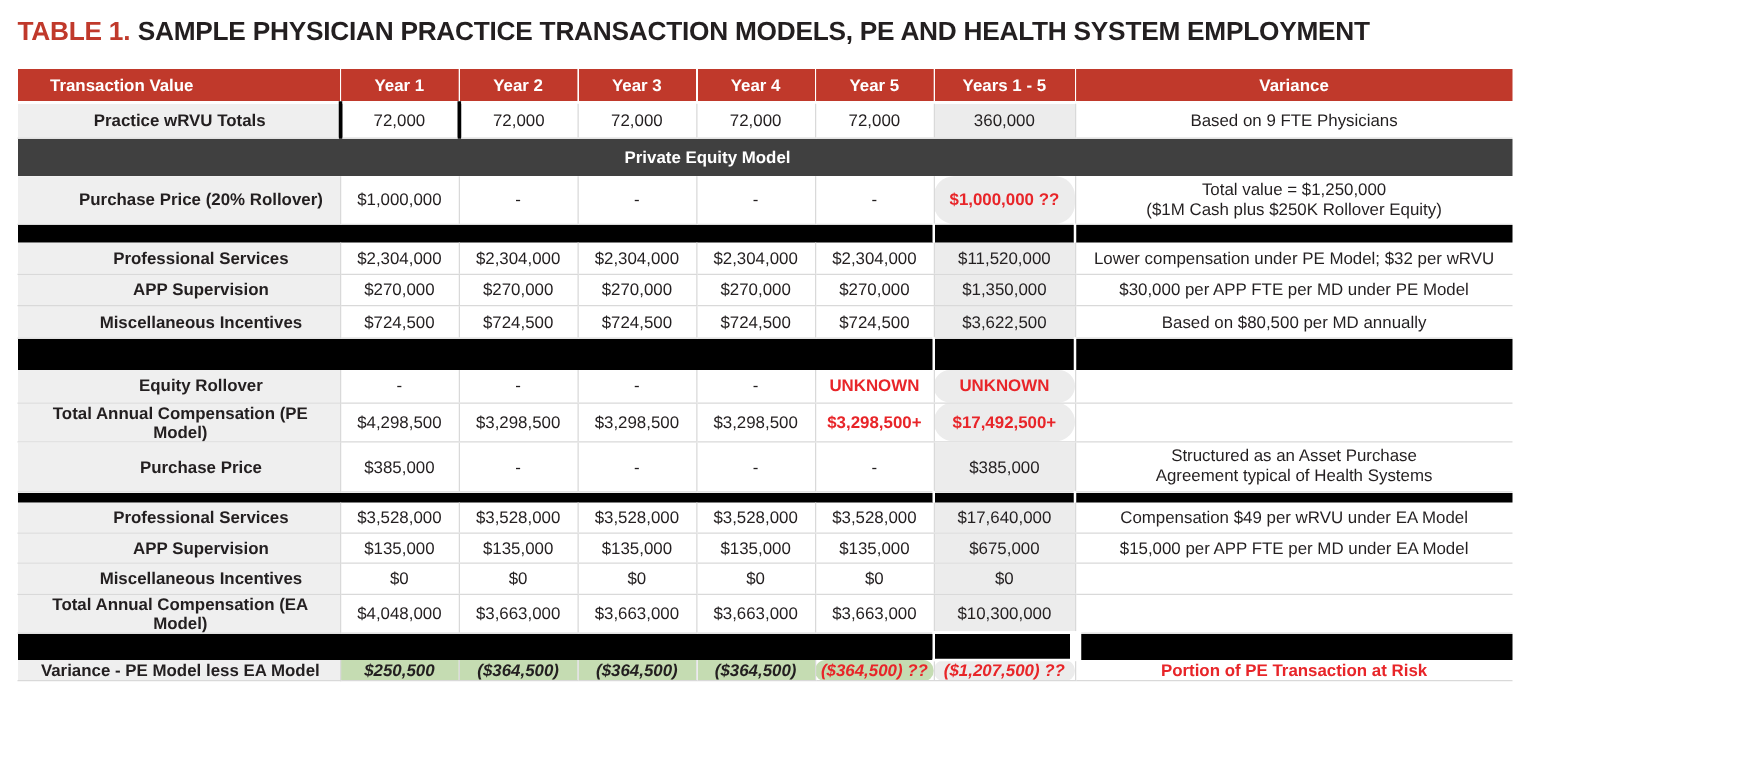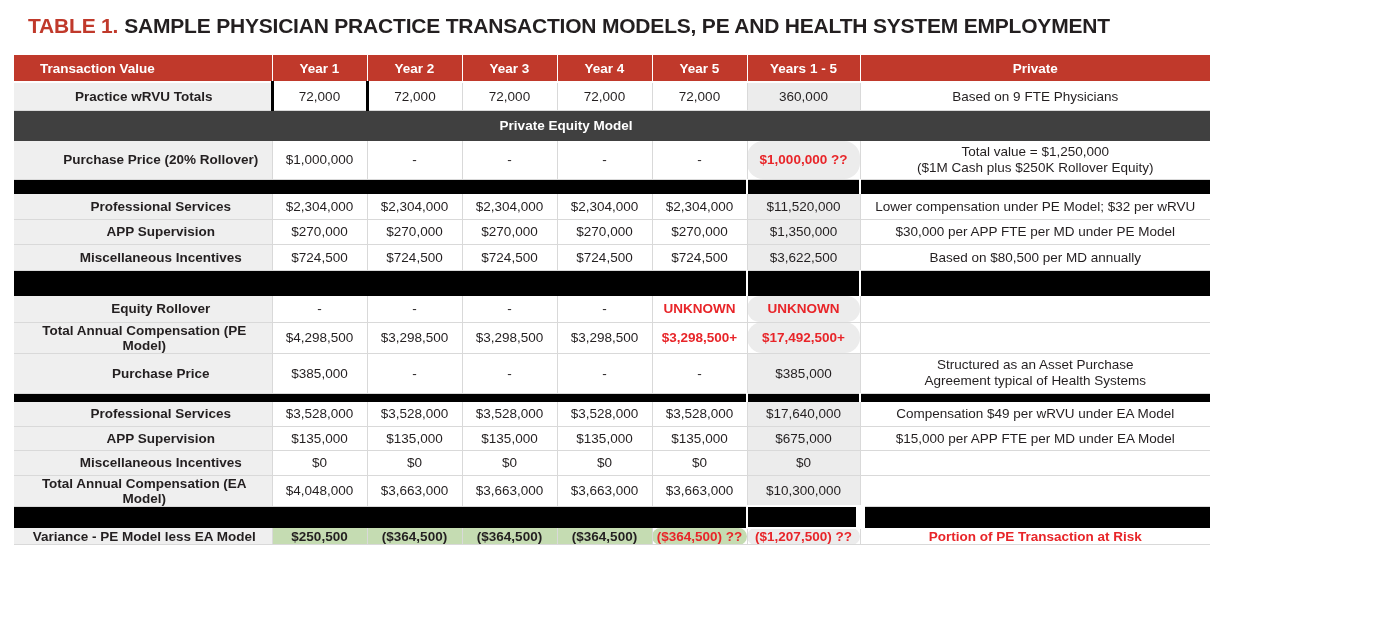--- a/index.html
+++ b/index.html
@@ -1,39 +1,39 @@
 <!DOCTYPE html>
 <html><head>
 <meta charset="utf-8">
 <style>
   * { margin:0; padding:0; box-sizing:border-box; }
   body { background:#fff; font-family:"Liberation Sans", sans-serif; }
   .canvas { position:relative; width:1400px; height:620px; background:#fff; overflow:hidden; }
-  .title { position:absolute; left:28px; top:14px; font-size:21px; font-weight:bold;
+  .title { position:absolute; left:14px; top:14px; font-size:21px; font-weight:bold;
            letter-spacing:-0.2px; color:#231f20; white-space:nowrap; }
   .title .red { color:#c0392b; margin-right:6px; }
   table.tbl { position:absolute; left:14px; top:55px; width:1196px;
               border-collapse:collapse; table-layout:fixed;
               font-size:13.5px; color:#231f20; }
   .tbl td, .tbl th { padding:0 4px; vertical-align:middle; text-align:center;
                      font-weight:normal; overflow:hidden; }
   
   tr.hdr th { background:#c0392b; color:#fff; font-weight:bold;
               border-bottom:2px solid #fff; border-left:1px solid rgba(255,255,255,0.35); }
   tr.hdr th:first-child { text-align:left; padding-left:26px; border-left:none; }
   
   td.lbl { background:#efefef; text-align:center; font-weight:bold; padding-left:7px;
            border-right:1px solid #d9d9d9; }
   td.lbl.ind { padding-left:40px; }
   td.val, td.cmt { background:#fff; border-left:1px solid #d9d9d9; }
   td.y15 { background:#ececec; }
   tr.data td { border-bottom:1px solid #d9d9d9; }
   td.red  { color:#e82529; font-weight:bold;border-radius:16px; }
   td.green{ background:#c5dcb2; }
-  tr.bold-vals td.val { font-weight:bold; }
+  tr.bold-vals td.val { font-weight:bold;font-style:italic; }
   td.pre { white-space:pre-line; line-height:1.18; }
   td.y1b { border-left:3px solid #000 !important; border-right:3px solid #000; }
   
   tr.sec td { background:#404040; }
   tr.sec td.sec-title { color:#fff; font-weight:bold; }
   
   tr.divrow td { background:#000; }
   tr.divrow td.dy15 { border-left:2px solid #fff; border-right:2px solid #fff; }
   tr.divrow.notch td.dy15 { border:2px solid #fff; border-right:9px solid #fff; }
 </style>
@@ -57,21 +57,21 @@
       </colgroup>
     <tbody>
         <tr class="hdr" style="height: 27px;">
           <th>Transaction Value</th>
           <th>Year 1</th>
           <th>Year 2</th>
           <th>Year 3</th>
           <th>Year 4</th>
           <th>Year 5</th>
           <th>Years 1 - 5</th>
-          <th>Private</th>
+          <th>Variance</th>
         </tr>
         <tr class="data" style="height: 28px;">
           <td class="lbl">Practice wRVU Totals</td>
           <td class="val y1b">72,000</td>
           <td class="val">72,000</td>
           <td class="val">72,000</td>
           <td class="val">72,000</td>
           <td class="val">72,000</td>
           <td class="val y15">360,000</td>
           <td class="cmt">Based on 9 FTE Physicians</td>

